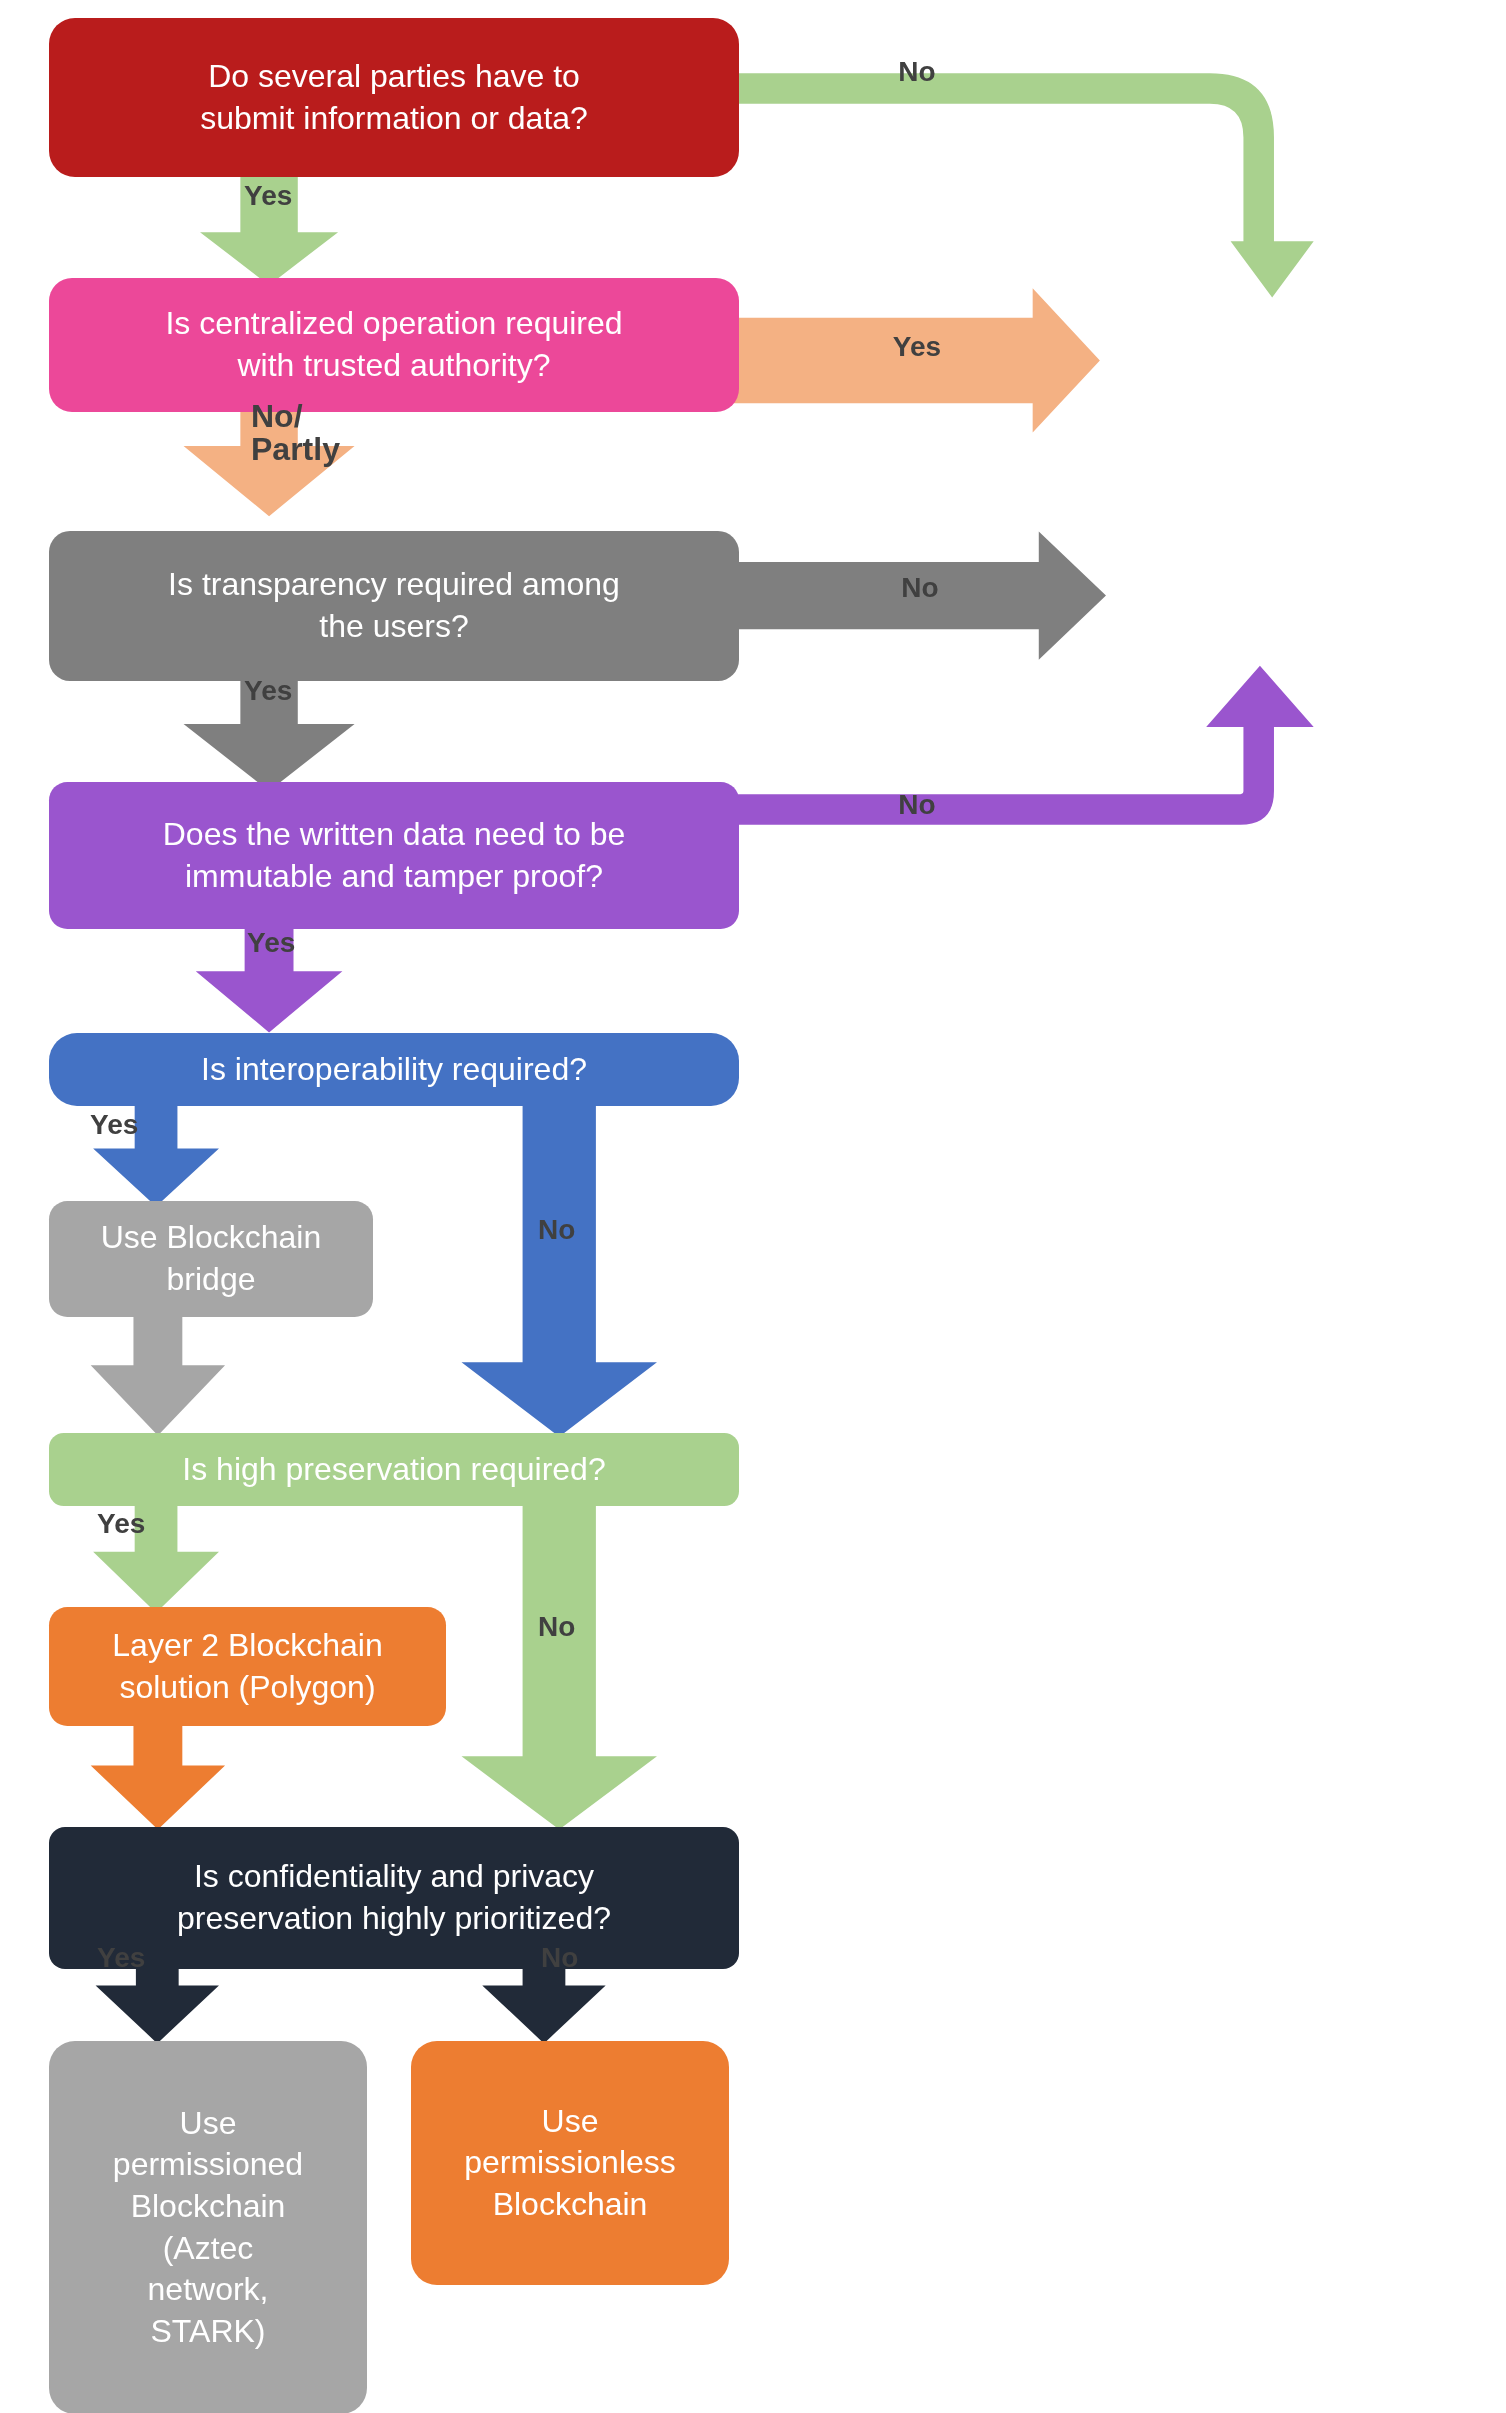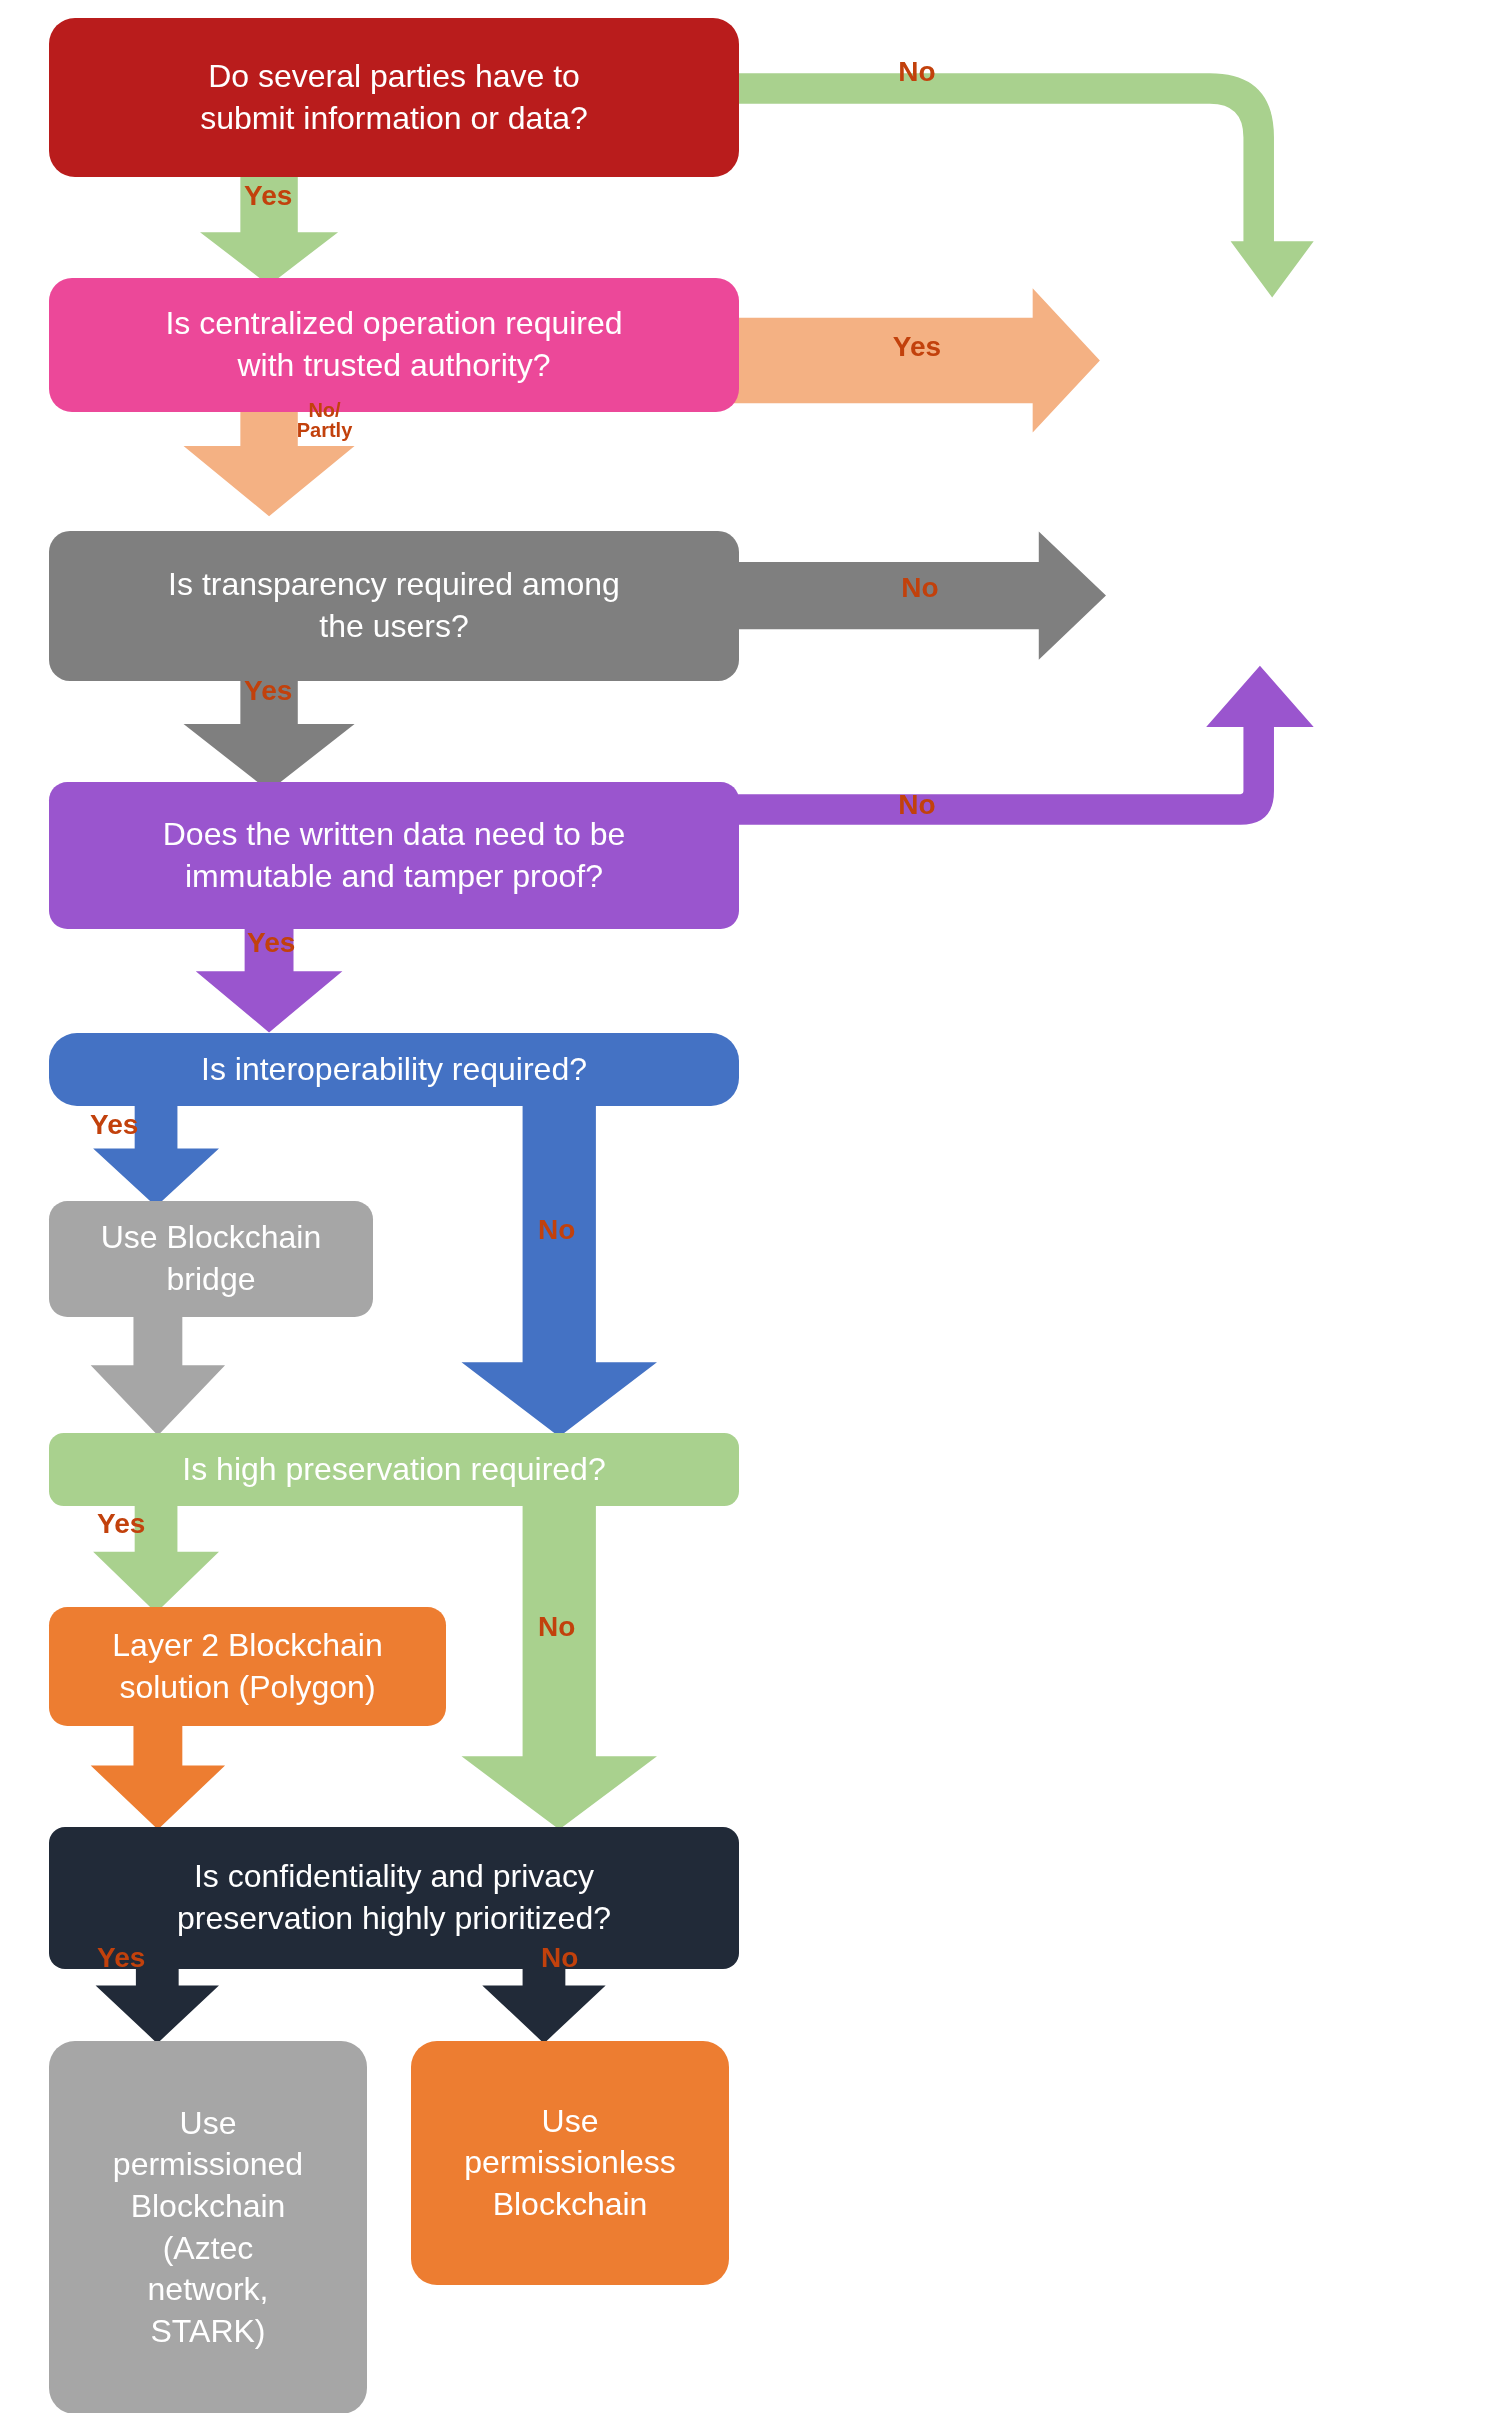--- a/index.html
+++ b/index.html
@@ -21,21 +21,21 @@
     line-height:1.30;
     padding:3.7px 11px;
     z-index:5;
   }
   .node span{display:block;width:100%;}
   svg.wires{
     position:absolute;left:0;top:0;width:1507px;height:2413px;z-index:1;
   }
   .edge-label{
     position:absolute;
-    color:#c2410c;
+    color:#404040;
     font-weight:bold;
     z-index:8;
     white-space:pre;
     line-height:1.02;
     text-align:center;
   }
 </style>
 </head>
 <body>
 
@@ -179,21 +179,21 @@
              L 789 3250
              L 855 3250 Z" fill="#212A38"></path>
   </svg>
 
   <div class="edge-label" style="left:868px;top:58px;width:98px;font-size:28px;">No</div>
 
   <div class="edge-label" style="left:244px;top:182px;width:98px;font-size:28px;text-align:left;">Yes</div>
 
   <div class="edge-label" style="left:868px;top:333px;width:98px;font-size:28px;">Yes</div>
 
-  <div class="edge-label" style="left:251px;top:400px;width:147px;font-size:20px;text-align:center;"><span id="nopartly">No/<br>Partly</span></div>
+  <div class="edge-label" style="left:251px;top:400px;width:147px;font-size:32px;text-align:left;"><span id="nopartly">No/<br>Partly</span></div>
 
   <div class="edge-label" style="left:871px;top:574px;width:98px;font-size:28px;">No</div>
 
   <div class="edge-label" style="left:244px;top:677px;width:98px;font-size:28px;text-align:left;">Yes</div>
 
   <div class="edge-label" style="left:868px;top:791px;width:98px;font-size:28px;">No</div>
 
   <div class="edge-label" style="left:247px;top:929px;width:98px;font-size:28px;text-align:left;">Yes</div>
 
   <div class="edge-label" style="left:90px;top:1111px;width:104px;font-size:28px;text-align:left;">Yes</div>

